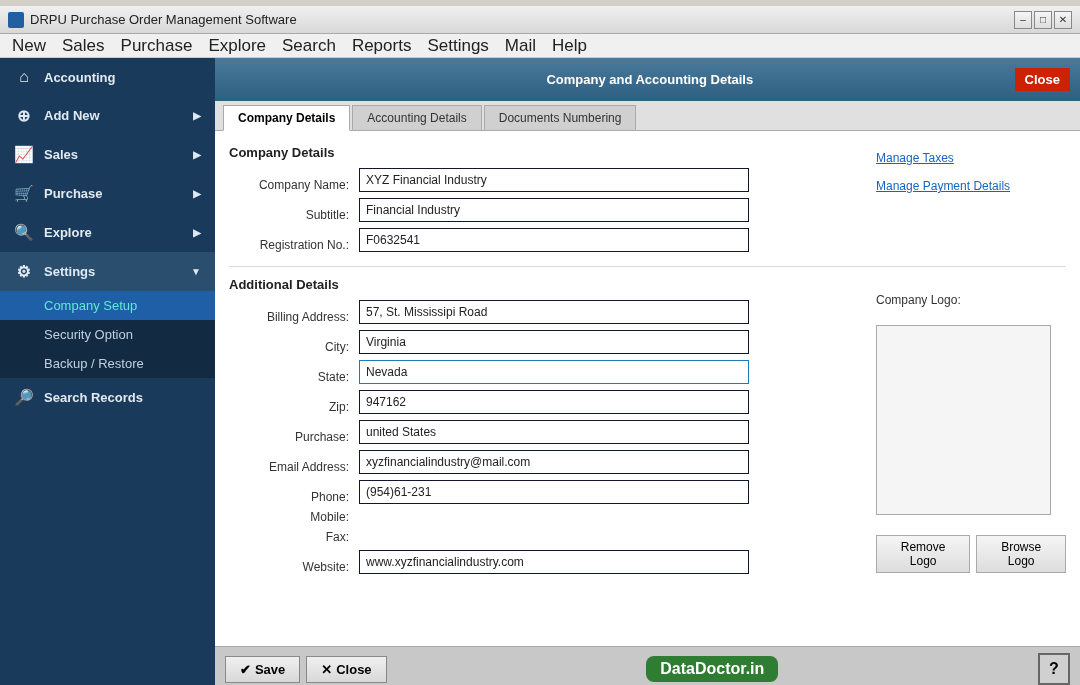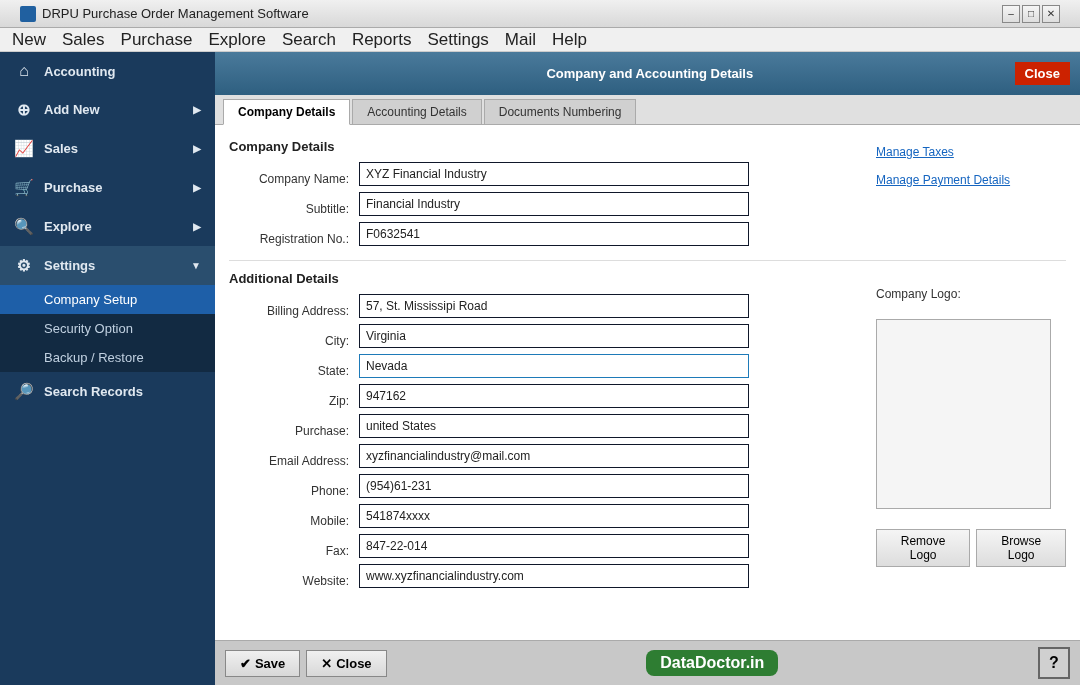--- a/index.html
+++ b/index.html
@@ -5,22 +5,23 @@
     * { box-sizing: border-box; margin: 0; padding: 0; font-family: 'Segoe UI', Tahoma, Geneva, Verdana, sans-serif; font-size: 13px; }
     body { width: 1080px; height: 685px; overflow: hidden; background: #d4d0c8; }
 
     
     .title-bar {
       background: linear-gradient(to bottom, #f0f0f0, #d8d8d8);
       height: 28px;
       display: flex;
       align-items: center;
       justify-content: space-between;
-      padding: 0 20px;
+      padding: 0 8px;
       border-bottom: 1px solid #aaa;
+      margin-top: 6px;
     }
     .title-bar-left { display: flex; align-items: center; gap: 6px; font-size: 12px; color: #222; }
     .title-bar-icon { width: 16px; height: 16px; background: #2060a0; display: inline-block; border-radius: 2px; }
     .title-bar-controls { display: flex; gap: 2px; }
     .title-bar-btn { width: 18px; height: 18px; border: 1px solid #888; background: linear-gradient(to bottom, #f5f5f5, #ddd); cursor: pointer; display: flex; align-items: center; justify-content: center; font-size: 10px; color: #333; }
 
     
     .menu-bar {
       background: #f0f0f0;
       height: 24px;
@@ -59,21 +60,21 @@
     .sidebar-icon { font-size: 16px; width: 20px; text-align: center; }
     .sidebar-chevron { margin-left: auto; font-size: 10px; }
     .sidebar-sub { background: #122a42; }
     .sidebar-sub-item {
       padding: 7px 14px 7px 44px;
       cursor: pointer;
       color: #c0d0e0;
       font-size: 12px;
       font-weight: normal;
     }
-    .sidebar-sub-item.active { background: #1e5fa8; color: #ffffff; }
+    .sidebar-sub-item.active { background: #1e5fa8; color: #5eead4; }
 
     
     .content-area {
       flex: 1;
       background: #c8c8c8;
       overflow: hidden;
       display: flex;
       flex-direction: column;
     }
 
@@ -411,25 +412,23 @@
             <div class="form-row">
               <label class="form-label">Email Address:</label>
               <input class="form-input" type="text" value="xyzfinancialindustry@mail.com" style="">
             </div>
             <div class="form-row">
               <label class="form-label">Phone:</label>
               <input class="form-input" type="text" value="(954)61-231" style="">
             </div>
             <div class="form-row">
               <label class="form-label">Mobile:</label>
-              <input class="form-input" type="text" value="541874xxxx" style="">
             </div>
             <div class="form-row">
               <label class="form-label">Fax:</label>
-              <input class="form-input" type="text" value="847-22-014" style="">
             </div>
             <div class="form-row">
               <label class="form-label">Website:</label>
               <input class="form-input" type="text" value="www.xyzfinancialindustry.com" style="">
             </div>
           </div>
 
           <div class="right-actions logo-section">
             <div class="logo-label">Company Logo:</div>
             <div class="logo-box"></div>

